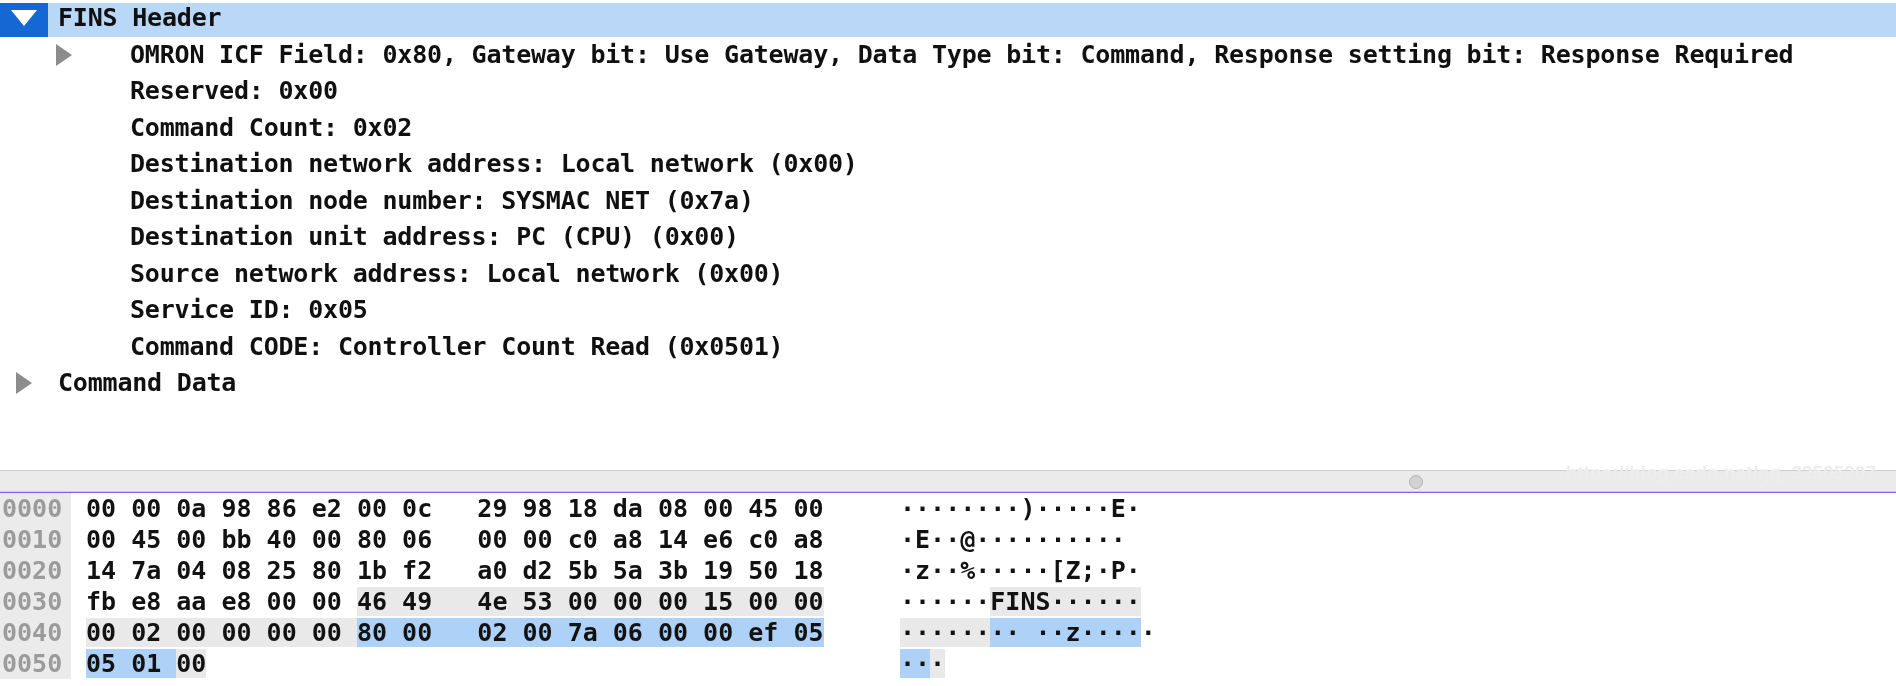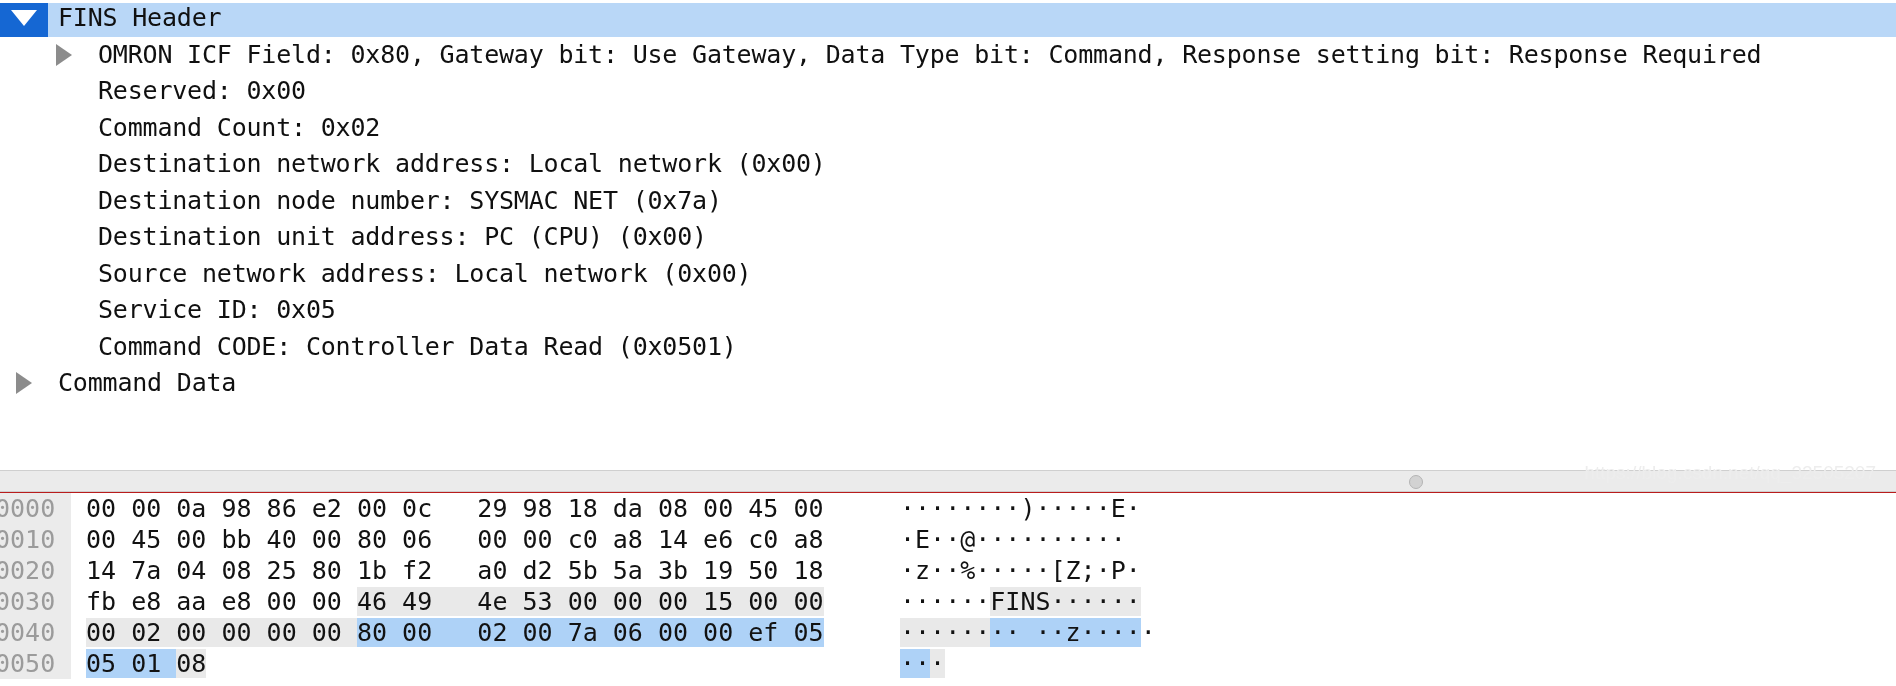--- a/index.html
+++ b/index.html
@@ -9,21 +9,22 @@
     width: 1896px; height: 686px;
     background: #ffffff;
     font-family: "DejaVu Sans Mono", "Liberation Mono", monospace;
     overflow: hidden;
   }
 
   #app {
     position: relative;
     width: 1896px;
     height: 498px;
-    background: #b91c1c;
+    background: #8b5cf6;
+    font-weight: bold;
   }
 
   
   .detail-pane {
     position: absolute;
     left: 0; top: 0;
     width: 1896px;
     height: 470px;
     background: #ffffff;
     overflow: hidden;
@@ -70,21 +71,21 @@
   .tri-right {
     border-top: 11px solid transparent;
     border-bottom: 11px solid transparent;
     border-left: 16px solid #8c8c8c;
   }
 
   .row-label { padding-left: 10px; }
 
   
   .ind-0 .row-label { padding-left: 10px; }
-  .ind-1 { padding-left: 40px; }
+  .ind-1 { padding-left: 40px; gap: 32px; }
 
   .spacer-48 { flex: 0 0 48px; }
 
   
   .splitter {
     position: absolute;
     left: 0;
     top: 470px;
     width: 1896px;
     height: 22px;
@@ -125,21 +126,21 @@
 
   .offset-col {
     position: absolute;
     left: 0; top: 0;
     width: 71px;
     height: 31px;
     background: #ebebeb;
     color: #9b9b9b;
     font-size: 25px;
     line-height: 31px;
-    padding-left: 1px;
+    padding-left: 8px;
     text-indent: -6px;
     overflow: hidden;
     white-space: pre;
   }
 
   .offset-bg {
     position: absolute;
     left: 0;
     top: 0;
     width: 71px;
@@ -230,21 +231,21 @@
         <div class="tree-row ind-1">
           <div class="spacer-48"></div>
           <span class="row-label">Source network address: Local network (0x00)</span>
         </div>
         <div class="tree-row ind-1">
           <div class="spacer-48"></div>
           <span class="row-label">Service ID: 0x05</span>
         </div>
         <div class="tree-row ind-1">
           <div class="spacer-48"></div>
-          <span class="row-label">Command CODE: Controller Data Read (0x0501)</span>
+          <span class="row-label">Command CODE: Controller Count Read (0x0501)</span>
         </div>
         <div class="tree-row ind-0">
           <div class="twisty-cell">
             <span class="tri tri-right"></span>
           </div>
           <span class="row-label">Command Data</span>
         </div>
       </div>
   </div>
 
@@ -253,18 +254,18 @@
   </div>
 
   <div class="hex-pane">
     <div class="offset-bg"></div>
     <div id="hex-rows">
         <div class="hex-row"><div class="offset-col">0000</div><div class="hex-col"><span class="">00 00 0a 98 86 e2 00 0c   29 98 18 da 08 00 45 00</span></div><div class="ascii-col"><span class="">········)·····E·</span></div></div>
         <div class="hex-row"><div class="offset-col">0010</div><div class="hex-col"><span class="">00 45 00 bb 40 00 80 06   00 00 c0 a8 14 e6 c0 a8</span></div><div class="ascii-col"><span class="">·E··@··········</span></div></div>
         <div class="hex-row"><div class="offset-col">0020</div><div class="hex-col"><span class="">14 7a 04 08 25 80 1b f2   a0 d2 5b 5a 3b 19 50 18</span></div><div class="ascii-col"><span class="">·z··%·····[Z;·P·</span></div></div>
         <div class="hex-row"><div class="offset-col">0030</div><div class="hex-col"><span class="">fb e8 aa e8 00 00 </span><span class="hl-gray">46 49   4e 53 00 00 00 15 00 00</span></div><div class="ascii-col"><span class="">······</span><span class="hl-gray">FINS······</span></div></div>
         <div class="hex-row"><div class="offset-col">0040</div><div class="hex-col"><span class="hl-gray">00 02 00 00 00 00 </span><span class="hl-blue">80 00   02 00 7a 06 00 00 ef 05</span></div><div class="ascii-col"><span class="hl-gray">······</span><span class="hl-blue">·· ··z····</span><span class="">·</span></div></div>
-        <div class="hex-row"><div class="offset-col">0050</div><div class="hex-col"><span class="hl-blue">05 01 </span><span class="hl-gray">08</span></div><div class="ascii-col"><span class="hl-blue">··</span><span class="hl-gray">·</span></div></div>
+        <div class="hex-row"><div class="offset-col">0050</div><div class="hex-col"><span class="hl-blue">05 01 </span><span class="hl-gray">00</span></div><div class="ascii-col"><span class="hl-blue">··</span><span class="hl-gray">·</span></div></div>
       </div>
   </div>
 
   <div class="watermark">https://blog.csdn.net/qq_32505207</div>
 </div>
 
 </body></html>

